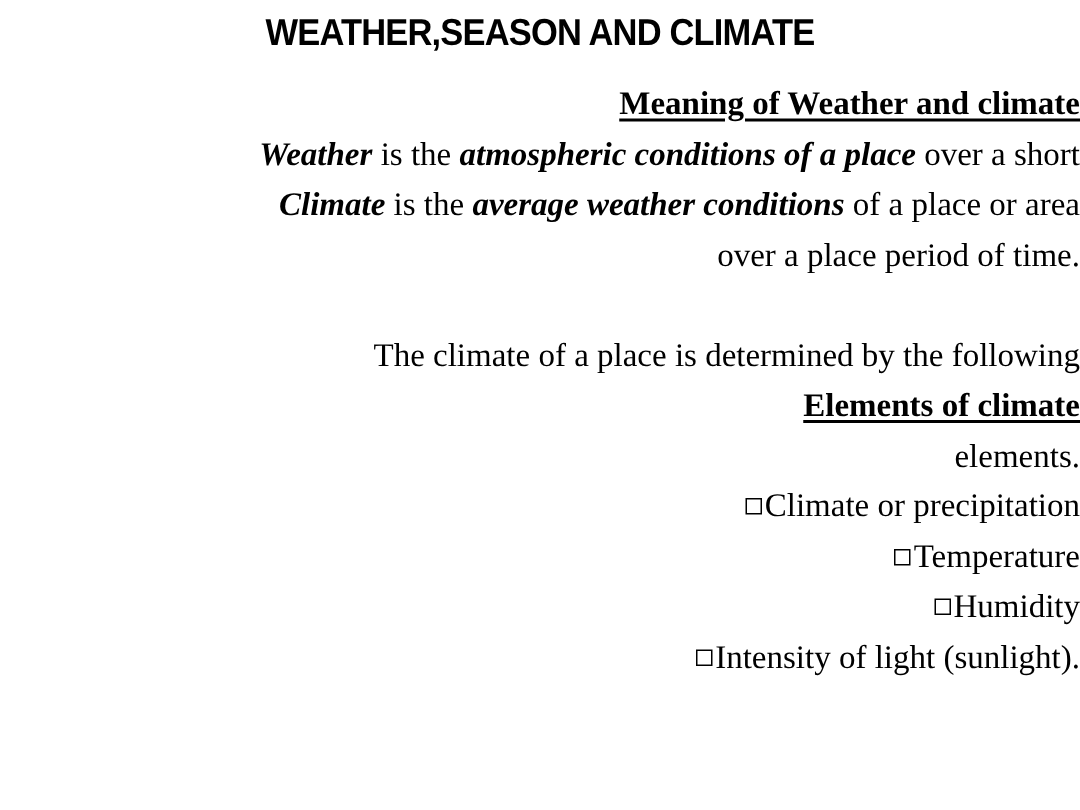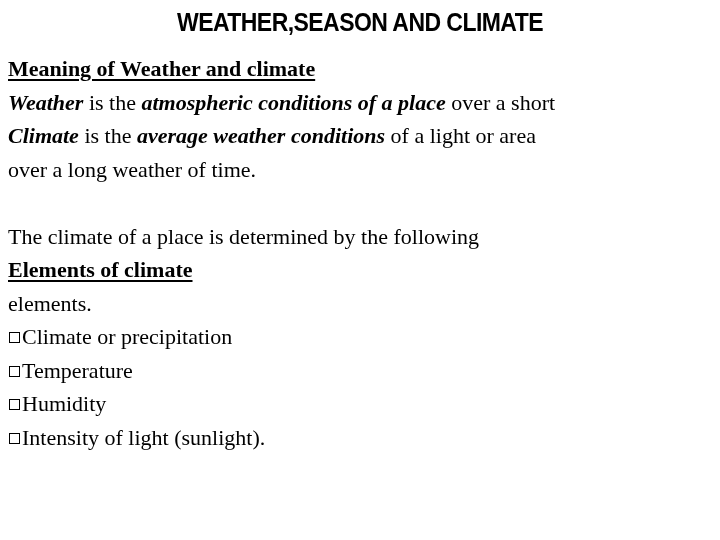--- a/index.html
+++ b/index.html
@@ -32,20 +32,21 @@
       top: 52px;
       left: 8px;
       width: 712px;
       font-family: "Liberation Serif", serif;
       font-size: 22px;
       line-height: 33.5px;
     }
     .line {
       display: block;
       white-space: nowrap;
+      text-align: right;
     }
     .heading {
       font-weight: bold;
       text-decoration: underline;
       text-decoration-thickness: 2px;
       text-underline-offset: 3px;
     }
     .bi {
       font-weight: bold;
       font-style: italic;
@@ -66,22 +67,22 @@
 </head>
 <body>
 
 <div class="slide-title">WEATHER,SEASON AND CLIMATE</div>
 
 <div class="content">
   <span class="line heading">Meaning of Weather and climate</span>
 
   <span class="line"><span class="bi">Weather</span><span> is the </span><span class="bi">atmospheric conditions of a place</span><span> over a short</span></span>
 
-  <span class="line"><span class="bi">Climate</span><span> is the </span><span class="bi">average weather conditions</span><span> of a light or area</span></span>
-  <span class="line">over a long weather of time.</span>
+  <span class="line"><span class="bi">Climate</span><span> is the </span><span class="bi">average weather conditions</span><span> of a place or area</span></span>
+  <span class="line">over a place period of time.</span>
 
   <div class="blank"></div>
 
   <span class="line">The climate of a place is determined by the following</span>
   <span class="line heading">Elements of climate</span>
   <span class="line">elements.</span>
 
   <span class="line"><span class="bullet-box"></span><span>Climate or precipitation</span></span>
   <span class="line"><span class="bullet-box"></span><span>Temperature</span></span>
   <span class="line"><span class="bullet-box"></span><span>Humidity</span></span>

